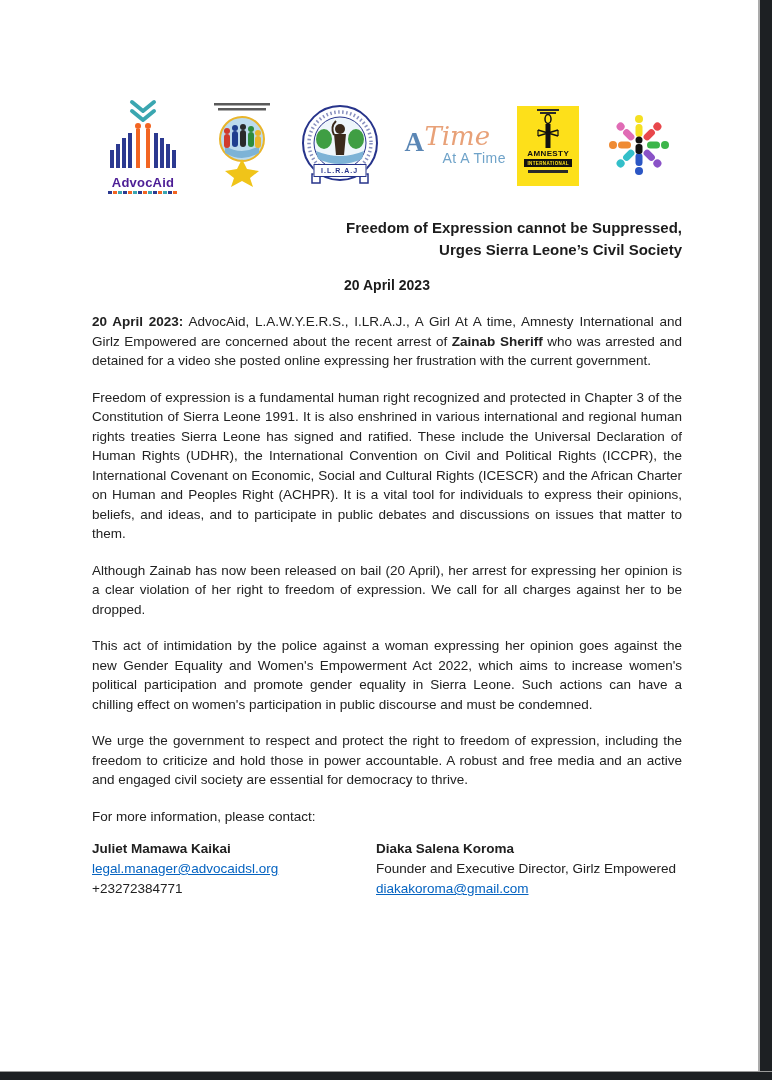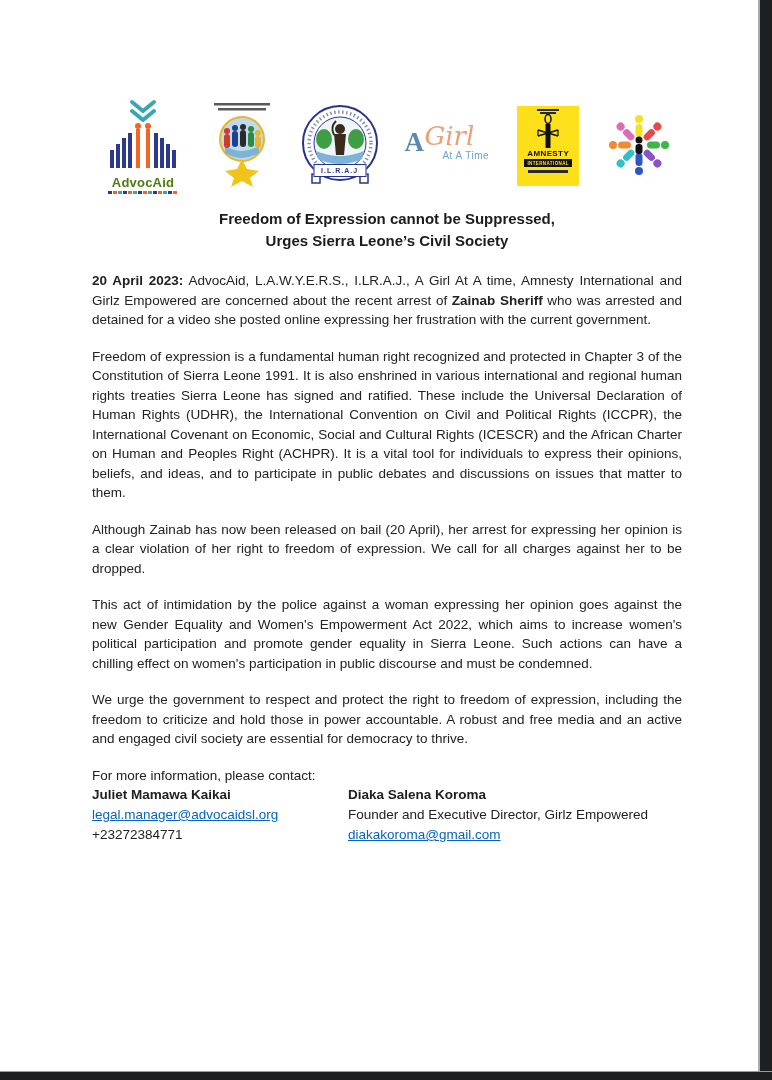--- a/index.html
+++ b/index.html
@@ -28,21 +28,21 @@
   
   .logos-row {
     display: flex; justify-content: space-between; align-items: center;
     height: 96px; padding: 0 6px 0 10px;
   }
   .logo { position: relative; flex: 0 0 auto; }
 
   
   .logo-advocaid { width: 82px; text-align: center; }
   .advocaid-label {
-    font-size: 13px; font-weight: bold; color: #4d7c0f; letter-spacing: .2px;
+    font-size: 13px; font-weight: bold; color: #4c1d95; letter-spacing: .2px;
     line-height: 13px;
   }
   .advocaid-strip {
     margin: 2px auto 0; width: 70px; height: 3px;
     background: repeating-linear-gradient(90deg,
       #2b3990 0 4px, #ffffff 4px 5px, #f26522 5px 9px, #ffffff 9px 10px,
       #3aa6b0 10px 14px, #ffffff 14px 15px);
   }
 
   
@@ -64,21 +64,21 @@
     font-size: 27px; font-weight: bold; color: #5b87b5;
     position: absolute; left: 2px; top: 4px;
   }
   .agirl-girl {
     font-family: "DejaVu Serif", serif; font-style: italic;
     font-size: 26px; color: #e8a178;
     position: absolute; left: 22px; top: -2px;
   }
   .agirl-tagline {
     position: absolute; left: 40px; top: 27px;
-    font-size: 10px; color: #6fa3c9; letter-spacing: .5px; white-space: nowrap;
+    font-size: 14px; color: #6fa3c9; letter-spacing: .5px; white-space: nowrap;
   }
 
   
   .logo-amnesty {
     width: 62px; height: 80px; background: #fde01a;
     display: flex; flex-direction: column; align-items: center;
     padding-top: 3px;
   }
   .amnesty-topline { width: 22px; height: 2px; background: #2a2a2a; margin-bottom: 1px; }
   .amnesty-topline2 { width: 16px; height: 2px; background: #2a2a2a; }
@@ -89,34 +89,34 @@
   .amnesty-ribbon {
     background: #111; color: #fde01a; font-size: 4.5px; font-weight: bold;
     letter-spacing: .4px; padding: 1.5px 3px; margin-top: 1px; white-space: nowrap;
   }
   .amnesty-bottomline { width: 40px; height: 3px; background: #2a2a2a; margin-top: 3px; }
 
   
   .logo-girlz { width: 74px; height: 78px; }
 
   
-  .title-block { text-align: center; margin-top: 14px; }
+  .title-block { text-align: right; margin-top: 23px; }
   .title-line {
     font-size: 15px; font-weight: bold; line-height: 22px; color: #1c1c1c;
   }
   .date-line {
     text-align: center; font-size: 14px; font-weight: bold; color: #1c1c1c;
     margin-top: 16px;
   }
   .para {
     margin-top: 17px; font-size: 13.5px; line-height: 19.5px;
     text-align: justify; color: #222;
   }
   .contact-intro { margin-top: 17px; font-size: 13.5px; line-height: 19.5px; }
-  .contacts { display: flex; margin-top: 0; }
+  .contacts { display: flex; margin-top: 13px; gap: 28px; }
   .contact-col { font-size: 13.5px; line-height: 20px; }
   .contact-col.first { width: 256px; flex: 0 0 auto; }
   .contact-name { font-weight: bold; }
   .contact-email a, .contact-email span.linklike {
     color: #0563c1; text-decoration: underline; cursor: pointer; text-align: right;
   }
   b.inline { font-weight: bold; }
 </style>
 </head>
 <body>
@@ -188,21 +188,21 @@
         <circle cx="40" cy="28" r="5" fill="#3a2a1c"></circle>
         <path d="M34 33 H46 L44 54 H36 Z" fill="#3a2a1c"></path>
         <rect x="12" y="73" width="8" height="9" fill="#ffffff" stroke="#27348b" stroke-width="1.5"></rect>
         <rect x="60" y="73" width="8" height="9" fill="#ffffff" stroke="#27348b" stroke-width="1.5"></rect>
       </svg>
       <div class="ilraj-banner">I.L.R.A.J</div>
     </div>
 
     <div class="logo logo-agirl">
       <span class="agirl-a">A</span>
-      <span class="agirl-girl">Girl</span>
+      <span class="agirl-girl">Time</span>
       <span class="agirl-tagline">At A Time</span>
     </div>
 
     <div class="logo logo-amnesty">
       <div class="amnesty-topline"></div>
       <div class="amnesty-topline2"></div>
       <svg width="26" height="34" viewBox="0 0 26 34">
         <ellipse cx="13" cy="5" rx="3" ry="4.5" fill="none" stroke="#111" stroke-width="1.5"></ellipse>
         <rect x="10.5" y="10" width="5" height="24" fill="#111"></rect>
         <path d="M3 16 L23 22 M3 22 L23 16" stroke="#111" stroke-width="1.5"></path>
@@ -253,20 +253,21 @@
         </g>
       </svg>
     </div>
   </div>
 
   <div class="title-block">
     <div class="title-line">Freedom of Expression cannot be Suppressed,</div>
     <div class="title-line">Urges Sierra Leone’s Civil Society</div>
   </div>
 
+  <div class="date-line">20 April 2023</div>
 
   <p class="para" style="margin-top:19px"><b class="inline">20 April 2023:</b><span> AdvocAid, L.A.W.Y.E.R.S., I.LR.A.J., A Girl At A time, Amnesty International and Girlz Empowered are concerned about the recent arrest of </span><b class="inline">Zainab Sheriff</b><span> who was arrested and detained for a video she posted online expressing her frustration with the current government.</span></p>
 
   <p class="para">Freedom of expression is a fundamental human right recognized and protected in Chapter 3 of the Constitution of Sierra Leone 1991. It is also enshrined in various international and regional human rights treaties Sierra Leone has signed and ratified. These include the Universal Declaration of Human Rights (UDHR), the International Convention on Civil and Political Rights (ICCPR), the International Covenant on Economic, Social and Cultural Rights (ICESCR) and the African Charter on Human and Peoples Right (ACHPR). It is a vital tool for individuals to express their opinions, beliefs, and ideas, and to participate in public debates and discussions on issues that matter to them.</p>
 
   <p class="para">Although Zainab has now been released on bail (20 April), her arrest for expressing her opinion is a clear violation of her right to freedom of expression. We call for all charges against her to be dropped.</p>
 
   <p class="para">This act of intimidation by the police against a woman expressing her opinion goes against the new Gender Equality and Women's Empowerment Act 2022, which aims to increase women's political participation and promote gender equality in Sierra Leone. Such actions can have a chilling effect on women's participation in public discourse and must be condemned.</p>
 
   <p class="para">We urge the government to respect and protect the right to freedom of expression, including the freedom to criticize and hold those in power accountable. A robust and free media and an active and engaged civil society are essential for democracy to thrive.</p>

